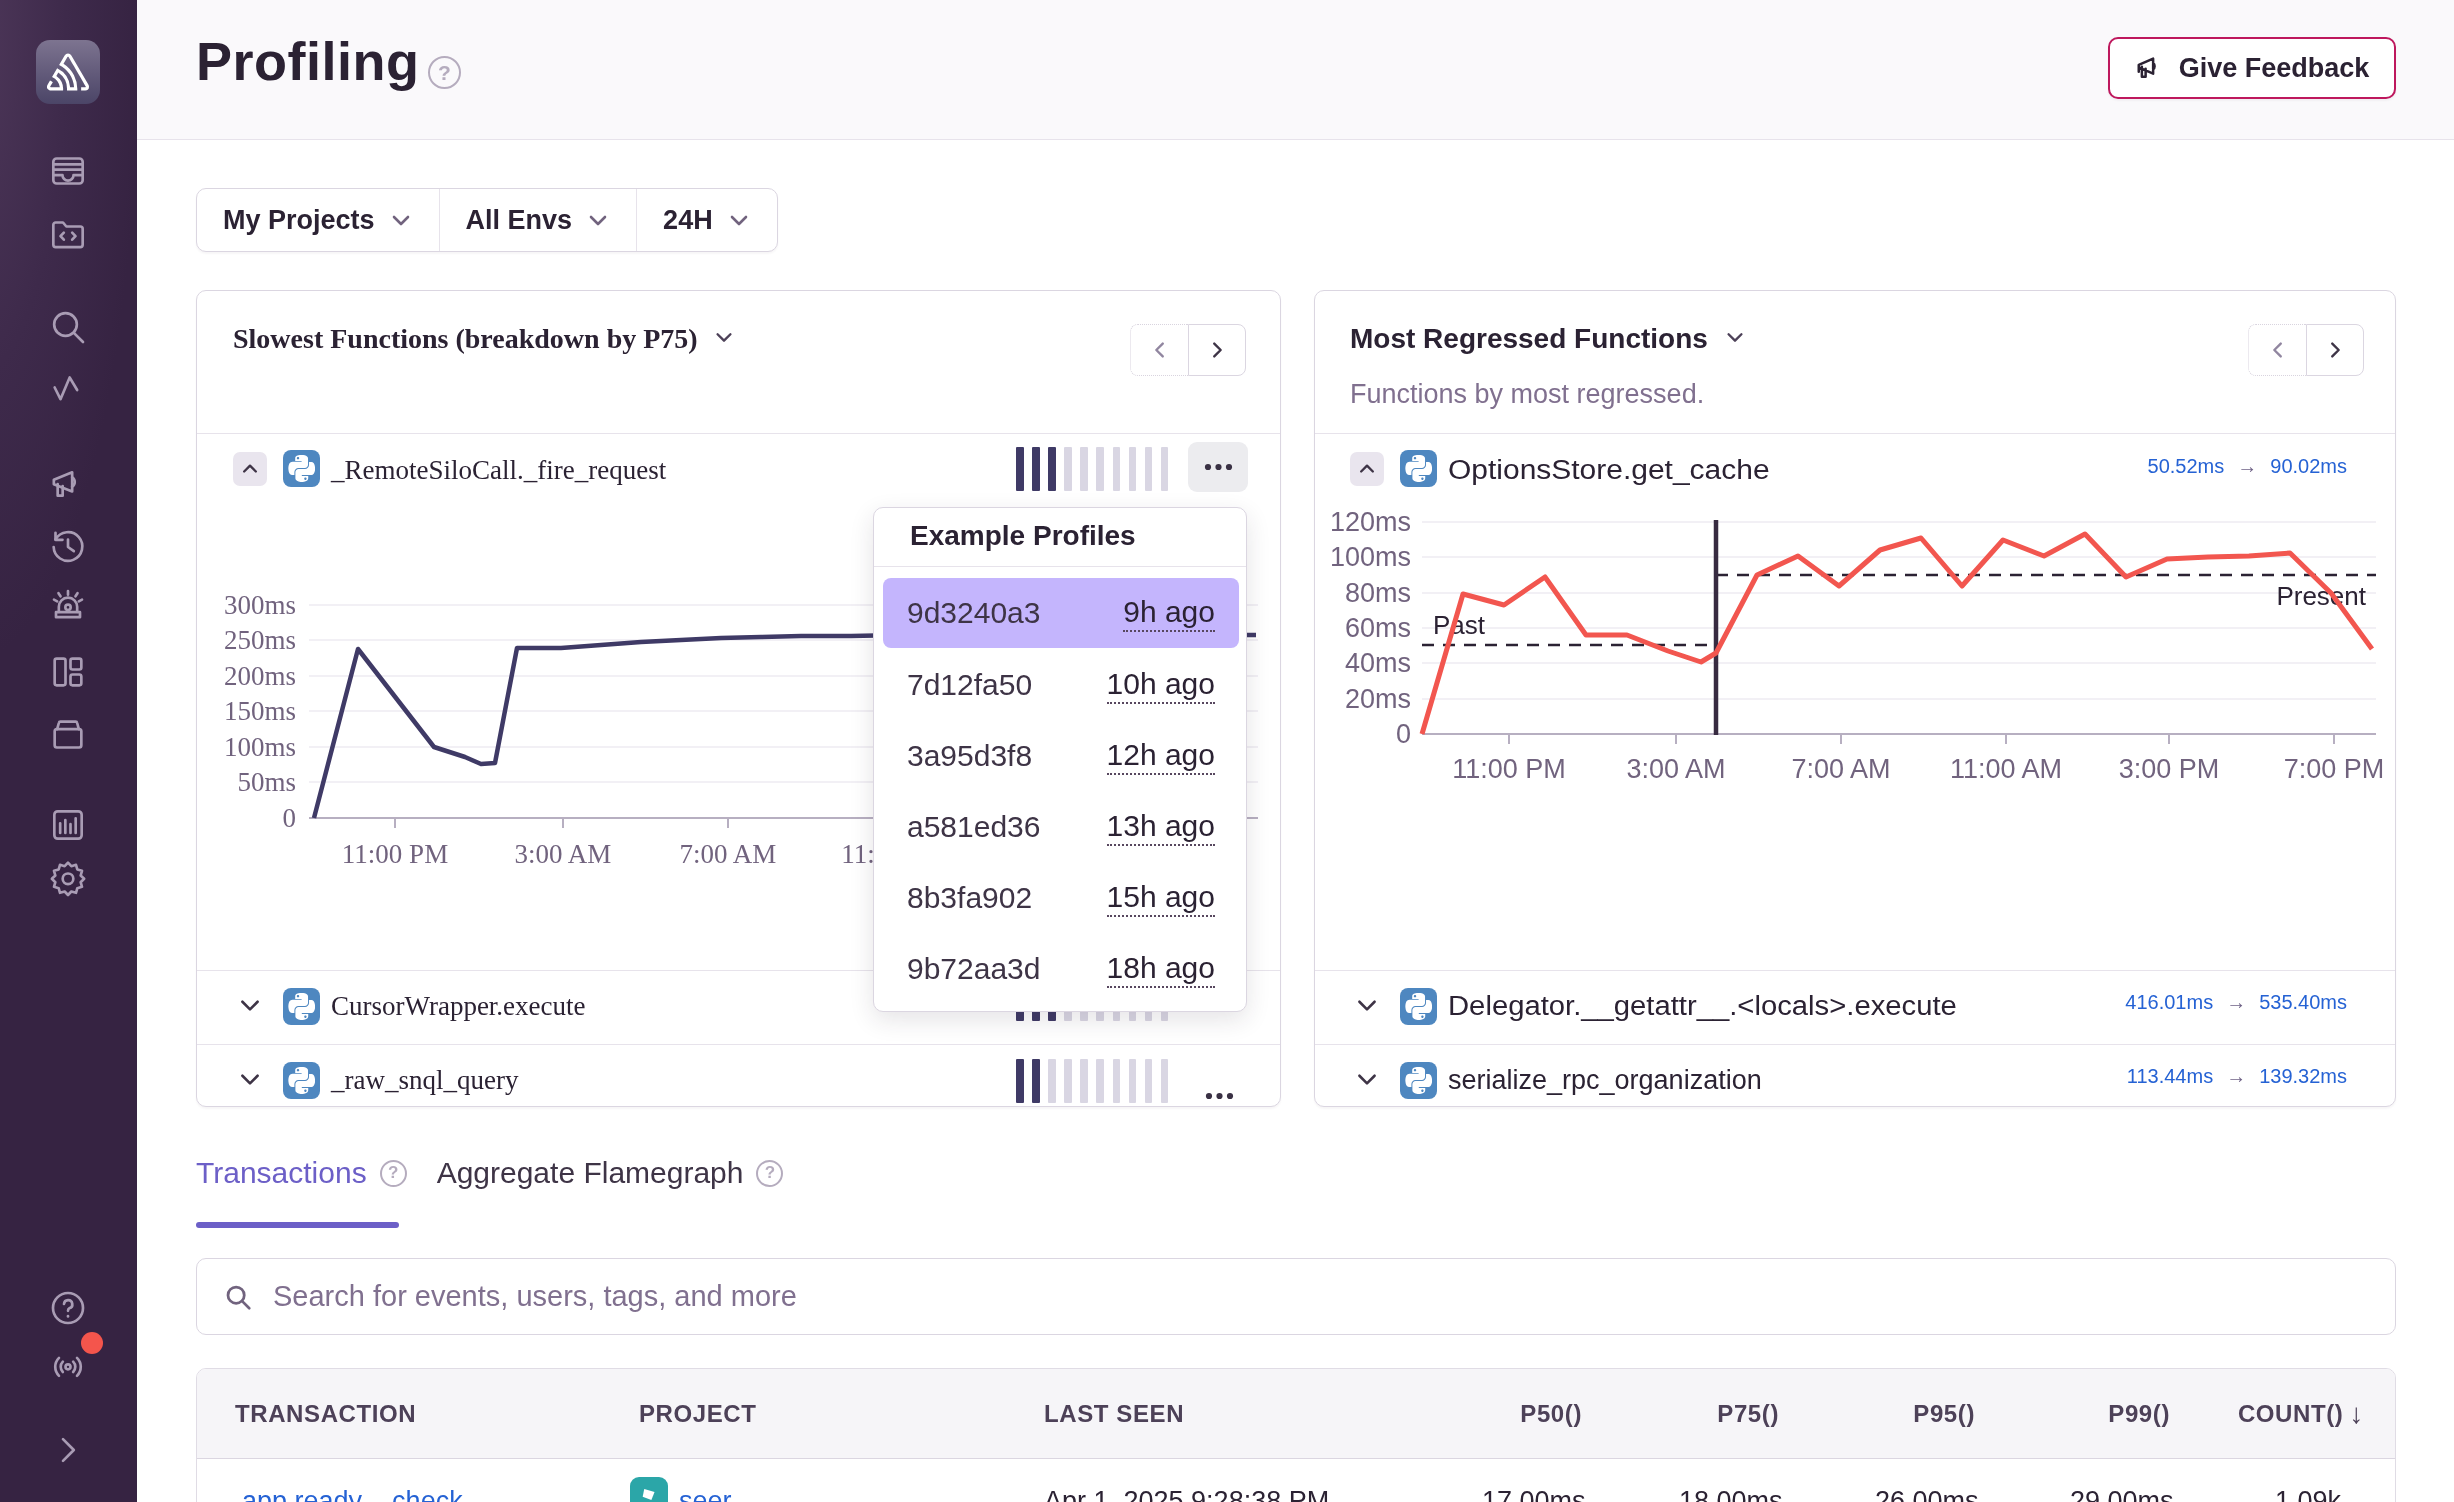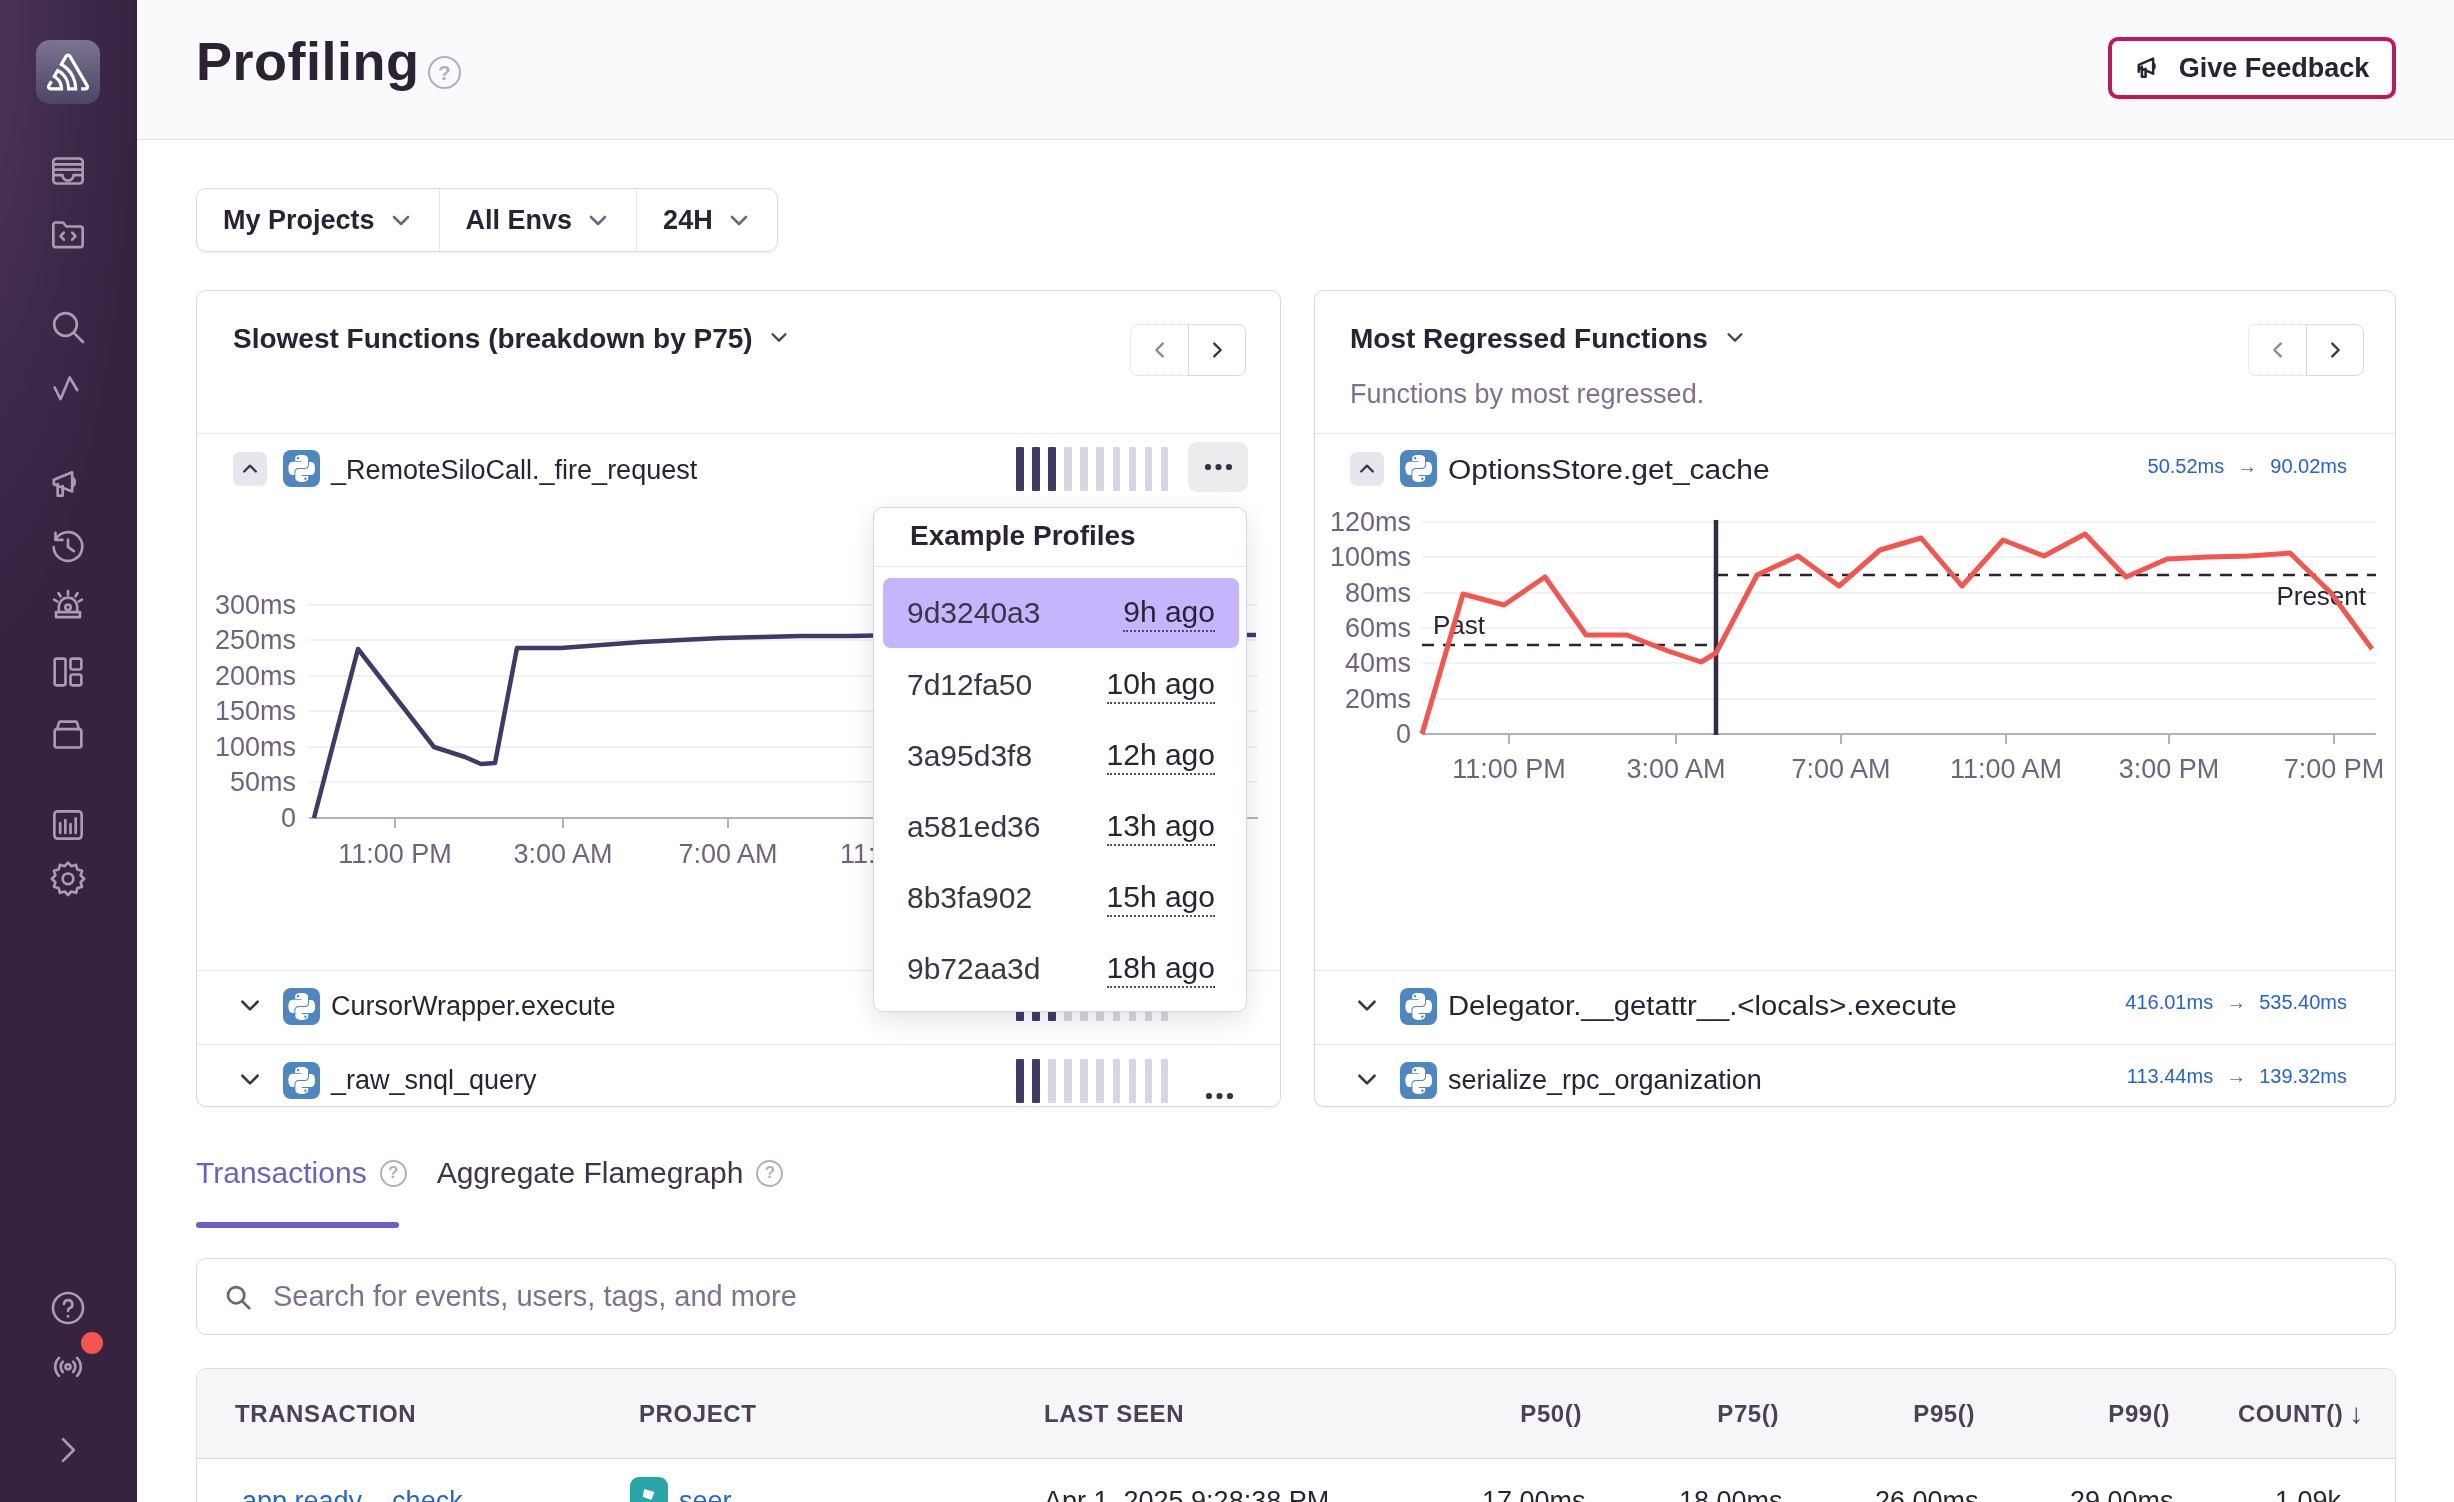--- a/index.html
+++ b/index.html
@@ -15,34 +15,34 @@
   background:linear-gradient(180deg, #7d7490 0%, #615979 55%, #4b4567 100%);
   display:flex; align-items:center; justify-content:center; }
 .sideicon { left:46px; width:44px; height:44px; display:flex; align-items:center; justify-content:center; }
 .sideicon svg { stroke:#a99cb4; fill:none; stroke-width:1.6; stroke-linecap:round; stroke-linejoin:round; }
 
 
 #header { left:137px; top:0; width:2317px; height:140px; background:#FAF9FB; border-bottom:1px solid #E7E3EB; }
 #title { left:196px; top:30px; font-size:54px; font-weight:700; color:#2B2233; letter-spacing:0.5px; }
 .qcircle { width:33px; height:33px; border-radius:50%; border:2.5px solid #B5ACBE; color:#B5ACBE;
   display:flex; align-items:center; justify-content:center; font-size:21px; font-weight:700; }
-#feedback { left:2108px; top:37px; width:288px; height:62px; background:#fff; border:4px solid #be185d;
+#feedback { left:2108px; top:37px; width:288px; height:62px; background:#fff; border:2px solid #be185d;
   border-radius:10px; display:flex; align-items:center; justify-content:center; gap:14px;
   font-size:27px; font-weight:700; color:#2B2233; box-shadow:0 2px 2px rgba(43,34,51,0.04); }
 
 
 #filters { left:196px; top:188px; height:64px; background:#fff; border:1px solid #DBD6E1; border-radius:10px;
   display:flex; align-items:stretch; box-shadow:0 2px 2px rgba(43,34,51,0.04); }
 .fseg { display:flex; align-items:center; gap:14px; padding:0 26px; font-size:27px; font-weight:700; color:#2B2233; }
 .fseg + .fseg { border-left:1px solid #E7E3EB; }
 
 
 .panel { top:290px; height:817px; background:#fff; border:1px solid #DBD6E1; border-radius:10px;
   box-shadow:0 2px 2px rgba(43,34,51,0.04); }
-#panelL { left:196px; width:1085px; }
+#panelL { left:196px; width:1085px;font-family:Liberation Serif, serif; }
 #panelR { left:1314px; width:1082px; }
 .ptitle { font-size:28px; font-weight:700; color:#2B2233; }
 .psub { font-size:27px; color:#80708F; }
 .pager { display:flex; }
 .pagerbtn { width:58px; height:52px; background:#fff; border:1px solid #DBD6E1;
   display:flex; align-items:center; justify-content:center; }
 .pagerbtn.first { border-radius:8px 0 0 8px; border:1px dotted #D9D4DF; border-right:none; }
 .pagerbtn.last { border-radius:0 8px 8px 0; }
 .pdivider { position:absolute; left:0; right:0; height:1px; background:#E7E3EB; }
 .exbtn { width:34px; height:34px; border-radius:7px; background:#E9E5EE; display:flex; align-items:center; justify-content:center; }

